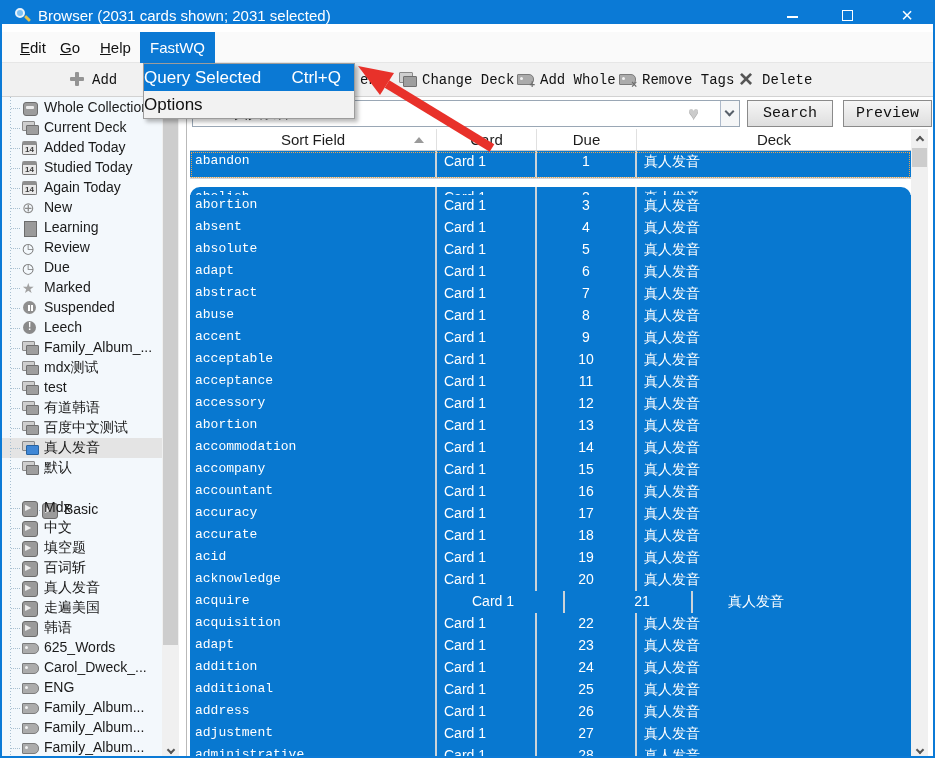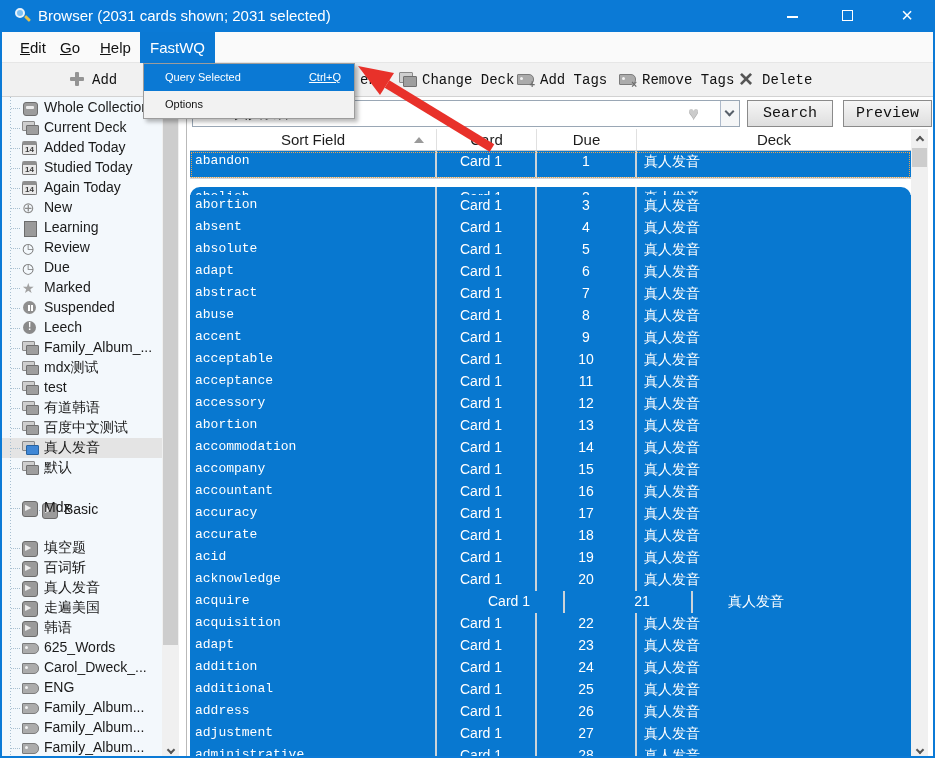--- a/index.html
+++ b/index.html
@@ -7,21 +7,21 @@
   body { font-family:"Liberation Sans", sans-serif; position:relative; background:#fff; }
 
   .win { position:absolute; inset:0; }
 
   
   .frame-left   { position:absolute; left:0; top:0; width:2px; height:758px; background:#0b7ad6; }
   .frame-right  { position:absolute; right:0; top:0; width:2px; height:758px; background:#0b7ad6; }
   .frame-bottom { position:absolute; left:0; bottom:0; width:935px; height:2px; background:#0b7ad6; }
 
   
-  .titlebar { position:absolute; left:0; top:0; width:935px; height:32px; background:#0b7ad6; color:#fff; }
+  .titlebar { position:absolute; left:0; top:0; width:935px; height:24px; background:#0b7ad6; color:#fff; }
   .title-text { position:absolute; left:38px; top:7px; font-size:15px; }
   .mag-icon { position:absolute; left:15px; top:8px; width:16px; height:16px; }
   .mag-icon .lens { position:absolute; left:0; top:0; width:10px; height:10px; border:2px solid #e9f2fa; border-radius:50%; background:#7ec0f2; }
   .mag-icon .handle { position:absolute; left:9px; top:9px; width:7px; height:3px; background:#e8c24a; transform:rotate(45deg); border-radius:1px; }
   .win-btn { position:absolute; top:0; width:46px; height:32px; text-align:center; color:#fff; cursor:default; }
   .btn-min  { left:769px; } .btn-max { left:824px; } .btn-close { left:884px; }
   .glyph-min { display:inline-block; width:11px; height:1.5px; background:#fff; margin-top:16px; }
   .glyph-max { display:inline-block; width:11px; height:11px; border:1.5px solid #fff; margin-top:10px; }
   .glyph-close { font-size:20px; line-height:30px; }
 
@@ -46,23 +46,23 @@
   .tb-deck::after  { content:""; position:absolute; left:5px; top:6px; width:12px; height:9px; background:#9e9e9e; border:1px solid #707070; border-radius:1px; }
   .tb-tag::before  { content:""; position:absolute; left:1px; top:4px; width:15px; height:9px; background:#ababab; border:1px solid #7c7c7c; border-radius:1px 5px 5px 1px; }
   .tb-tag::after   { content:""; position:absolute; left:4px; top:7px; width:3px; height:3px; background:#f2f2f2; border-radius:50%; }
   .tb-tagx .mark { position:absolute; right:-1px; top:-2px; font-size:10px; font-weight:bold; color:#6b6b6b; font-family:"Liberation Sans",sans-serif; }
   .tb-x { font-family:"Liberation Sans",sans-serif; }
   .tb-x::before { content:"×"; position:absolute; left:1px; top:-8px; font-size:24px; font-weight:bold; color:#555; }
 
   
   .popup { position:absolute; left:143px; top:63px; width:212px; background:#f2f2f2; border:1px solid #9c9c9c;
            box-shadow:3px 3px 4px rgba(0,0,0,.28); z-index:50; }
-  .pitem { height:27px; line-height:27px; font-size:11px; color:#111; position:relative; padding-left:21px; }
+  .pitem { height:27px; line-height:27px; font-size:17px; color:#111; position:relative; }
   .pitem.hl { background:#0b79d4; color:#fff; }
-  .pitem .sc { position:absolute; right:13px; top:0;text-decoration:underline; }
+  .pitem .sc { position:absolute; right:13px; top:0; }
 
   
   .divider-v { position:absolute; left:186px; top:97px; width:1px; height:659px; background:#b9b9b9; }
 
   .search-input { position:absolute; left:192px; top:100px; width:548px; height:27px; background:#fff; border:1px solid #9aa7b5; overflow:hidden; }
   .search-value { position:absolute; left:8px; top:4px; font-size:14px; color:#222; white-space:nowrap; }
   .heart { position:absolute; right:40px; top:2px; font-size:18px; color:#cbcbcb; text-shadow:0 1px 0 #aaa; }
   .combo-drop { position:absolute; right:0; top:0; width:19px; height:25px; border-left:1px solid #aebacb; background:#f5f6f7; }
   .chev { display:inline-block; width:7px; height:7px; border-right:2px solid #58606a; border-bottom:2px solid #58606a; }
   .chev-down { transform:rotate(45deg); }
@@ -117,21 +117,21 @@
   .th { position:relative; text-align:center; line-height:21px; border-right:1px solid #e0e0e0; }
   .th:last-child { border-right:none; }
   .sort-tri { position:absolute; right:12px; top:8px; width:0; height:0; border-left:5px solid transparent; border-right:5px solid transparent; border-bottom:6px solid #9a9a9a; }
   .tbody { position:absolute; left:190px; top:151px; width:721px; height:605px; overflow:hidden; }
   .trow { position:absolute; left:0; width:721px; height:28px; background:#0878d0; color:#fff; display:grid;
           grid-template-columns:247px 100px 100px 1fr; border-bottom:2px solid #d2d7db; }
   .trow.focused { outline:1px dotted #e9a34c; outline-offset:-2px; }
   .td { line-height:20px; border-right:2px solid #ccd3d8; overflow:hidden; white-space:nowrap; }
   .td:last-child { border-right:none; }
   .td-word { font-family:"Liberation Mono", monospace; font-size:13px; padding-left:5px; }
-  .td-card { font-size:14px; padding-left:23px; }
+  .td-card { font-size:14px; padding-left:7px; }
   .td-due  { font-size:14px; text-align:center; }
   .td-deck { font-size:14px; padding-left:7px; }
 
   
   .arrow-svg { position:absolute; left:0; top:0; width:935px; height:758px; z-index:60; pointer-events:none; }
 </style>
 </head>
 <body>
 
 <div class="win">
@@ -151,21 +151,21 @@
       <span class="menu-item mi-edit"><u>E</u>dit</span>
       <span class="menu-item mi-go"><u>G</u>o</span>
       <span class="menu-item mi-help"><u>H</u>elp</span>
       <span class="menu-item mi-fastwq open">FastWQ</span>
     </div>
 
   <div class="toolbar">
     <span class="tbi tb-add"><span class="tb-ic tb-plus"></span><span class="lab">Add</span></span>
     <span class="tbi tb-frag"><span class="lab">end</span></span>
     <span class="tbi tb-cd"><span class="tb-ic tb-deck"></span><span class="lab">Change Deck</span></span>
-    <span class="tbi tb-at"><span class="tb-ic tb-tag tb-tagx"><span class="mark">+</span></span><span class="lab">Add Tags</span></span>
+    <span class="tbi tb-at"><span class="tb-ic tb-tag tb-tagx"><span class="mark">+</span></span><span class="lab">Add Whole</span></span>
     <span class="tbi tb-rt"><span class="tb-ic tb-tag tb-tagx"><span class="mark">×</span></span><span class="lab">Remove Tags</span></span>
     <span class="tbi tb-del"><span class="tb-ic tb-x"></span><span class="lab">Delete</span></span>
   </div>
 
   <div class="sidebar" id="sidebar">
       <div class="side-item" style="top: 1px;">
         <span class="ic ic-box"></span>
         <span class="lbl">Whole Collection</span>
       </div>
       <div class="side-item" style="top: 21px;">
@@ -240,20 +240,24 @@
         <span class="ic ic-deck"></span>
         <span class="lbl">默认</span>
       </div>
       <div class="side-item" style="top: 403px; margin-left: 20px;">
         <span class="ic ic-model"></span>
         <span class="lbl">Basic</span>
       </div>
       <div class="side-item" style="top: 401px;">
         <span class="ic ic-model"></span>
         <span class="lbl">Mdx</span>
+      </div>
+      <div class="side-item" style="top: 421px;">
+        <span class="ic ic-model"></span>
+        <span class="lbl">中文</span>
       </div>
       <div class="side-item" style="top: 441px;">
         <span class="ic ic-model"></span>
         <span class="lbl">填空题</span>
       </div>
       <div class="side-item" style="top: 461px;">
         <span class="ic ic-model"></span>
         <span class="lbl">百词斩</span>
       </div>
       <div class="side-item" style="top: 481px;">

